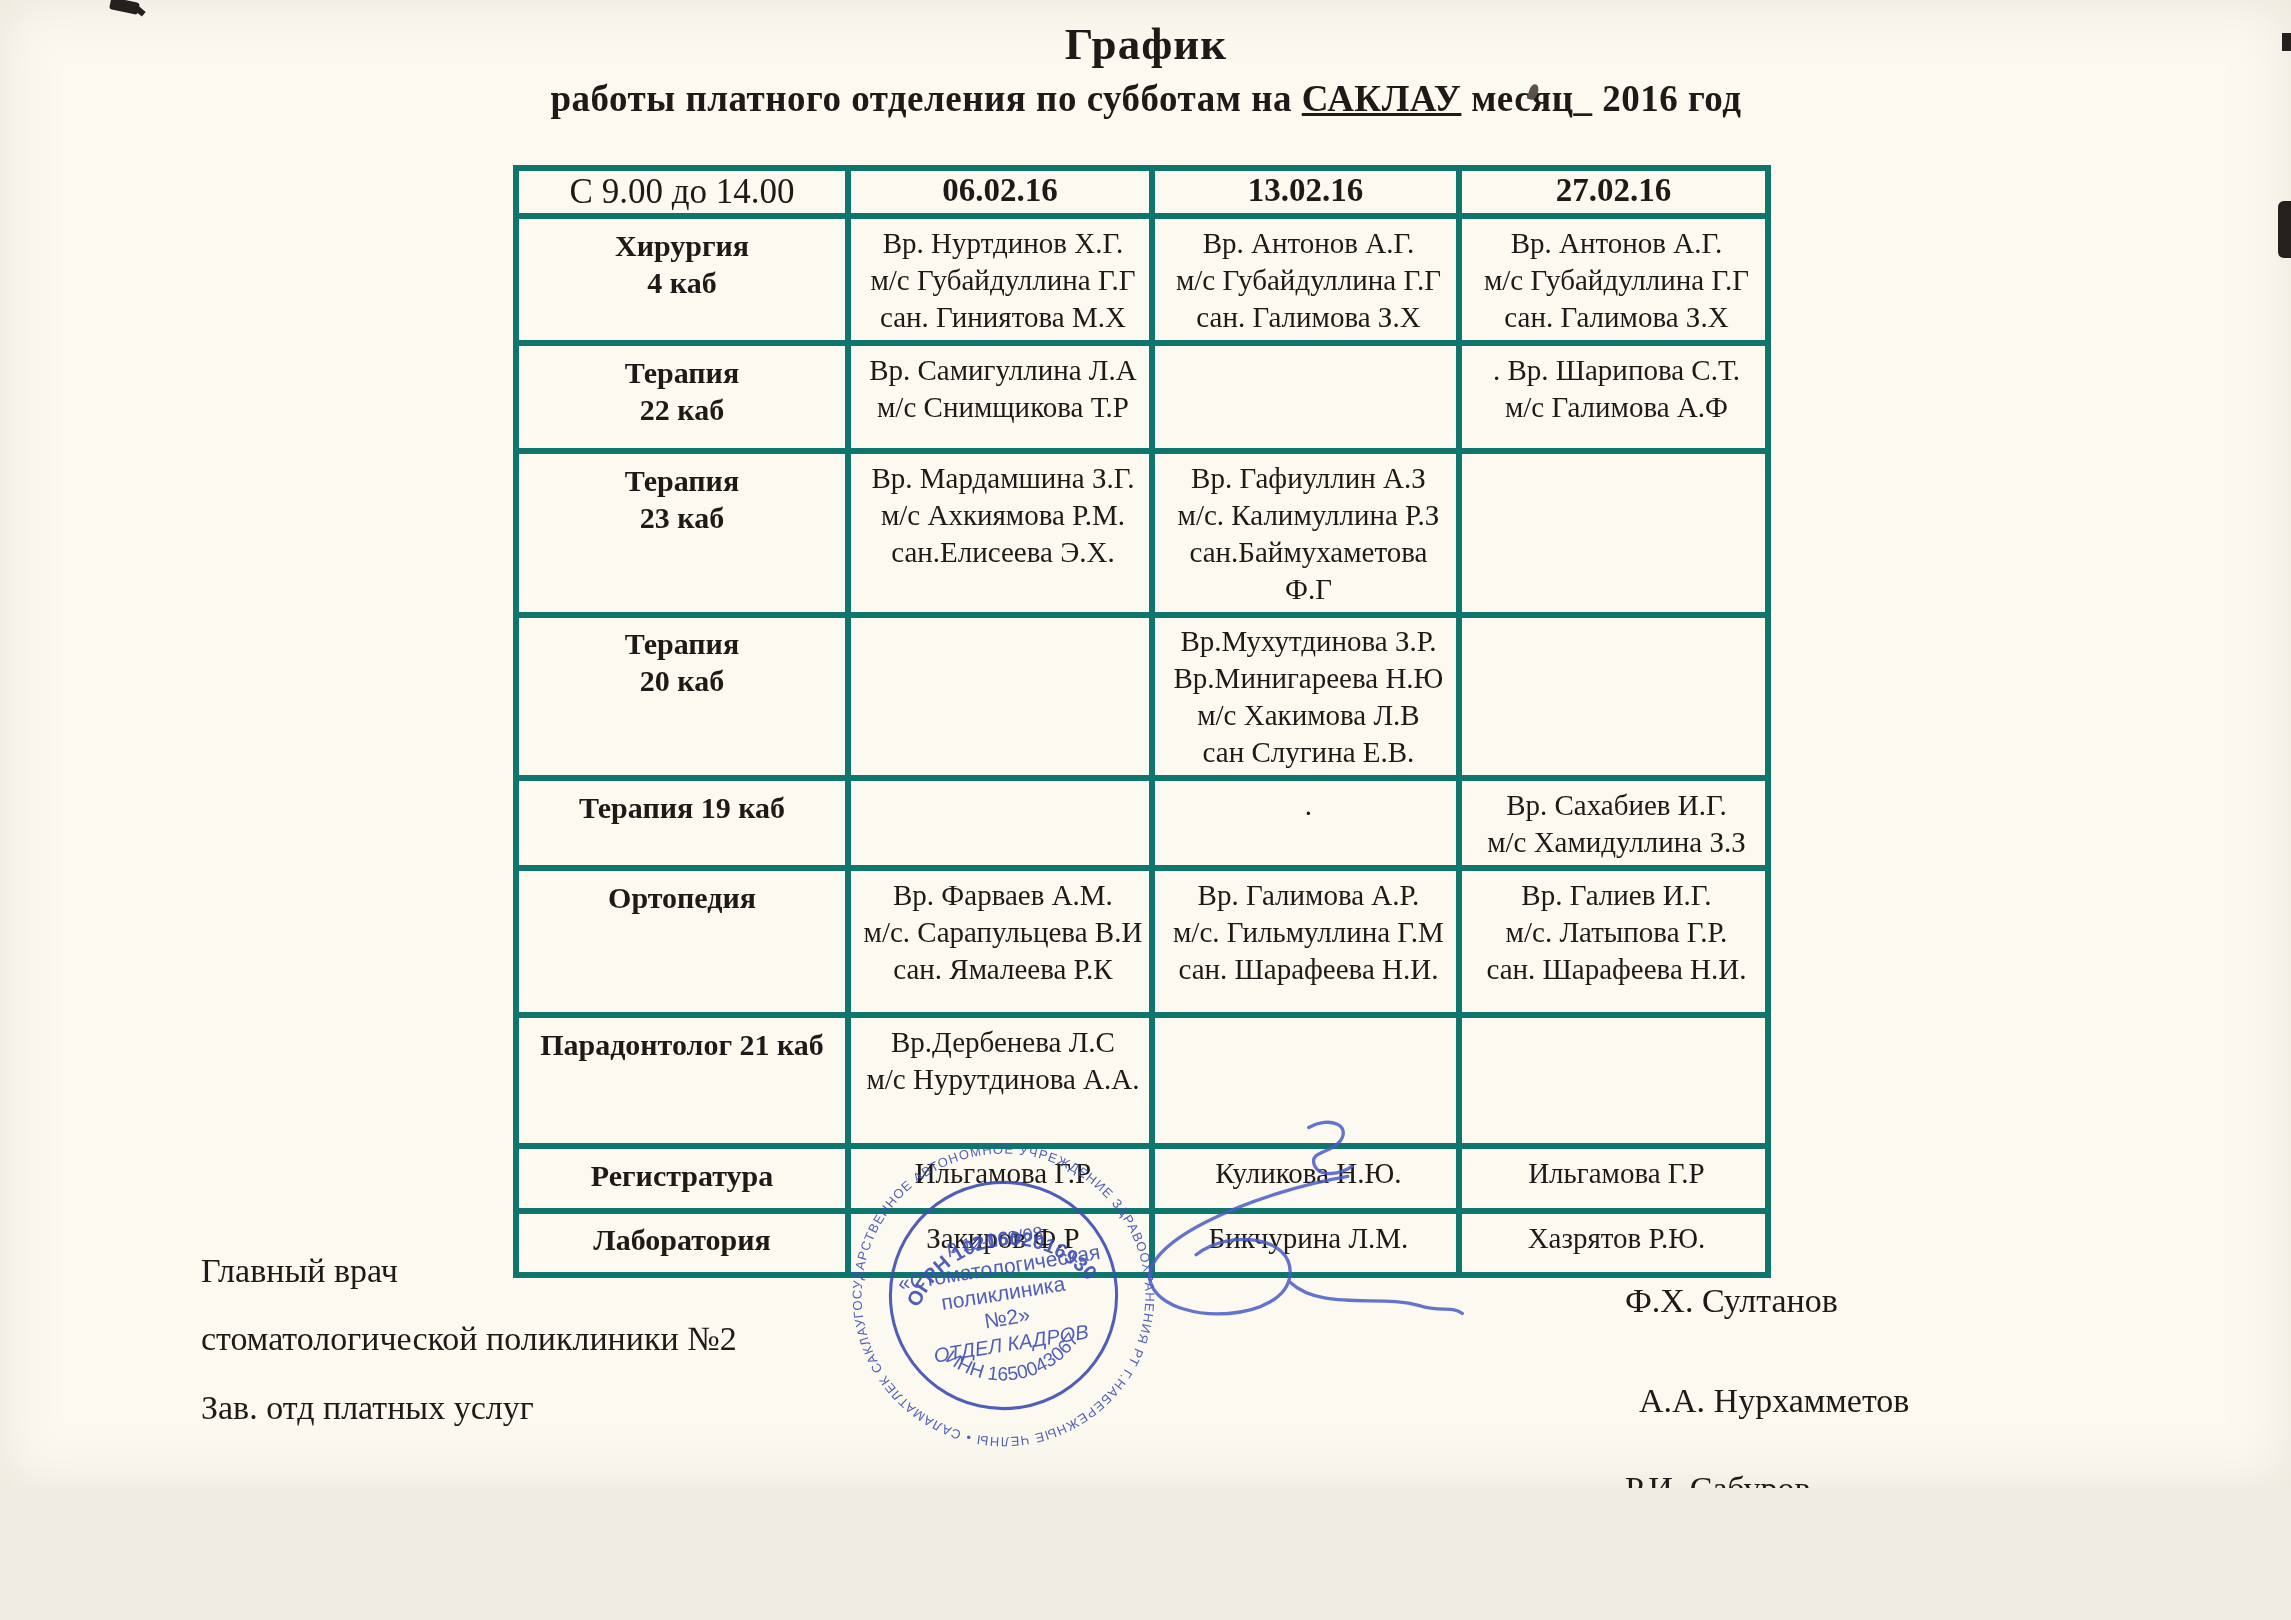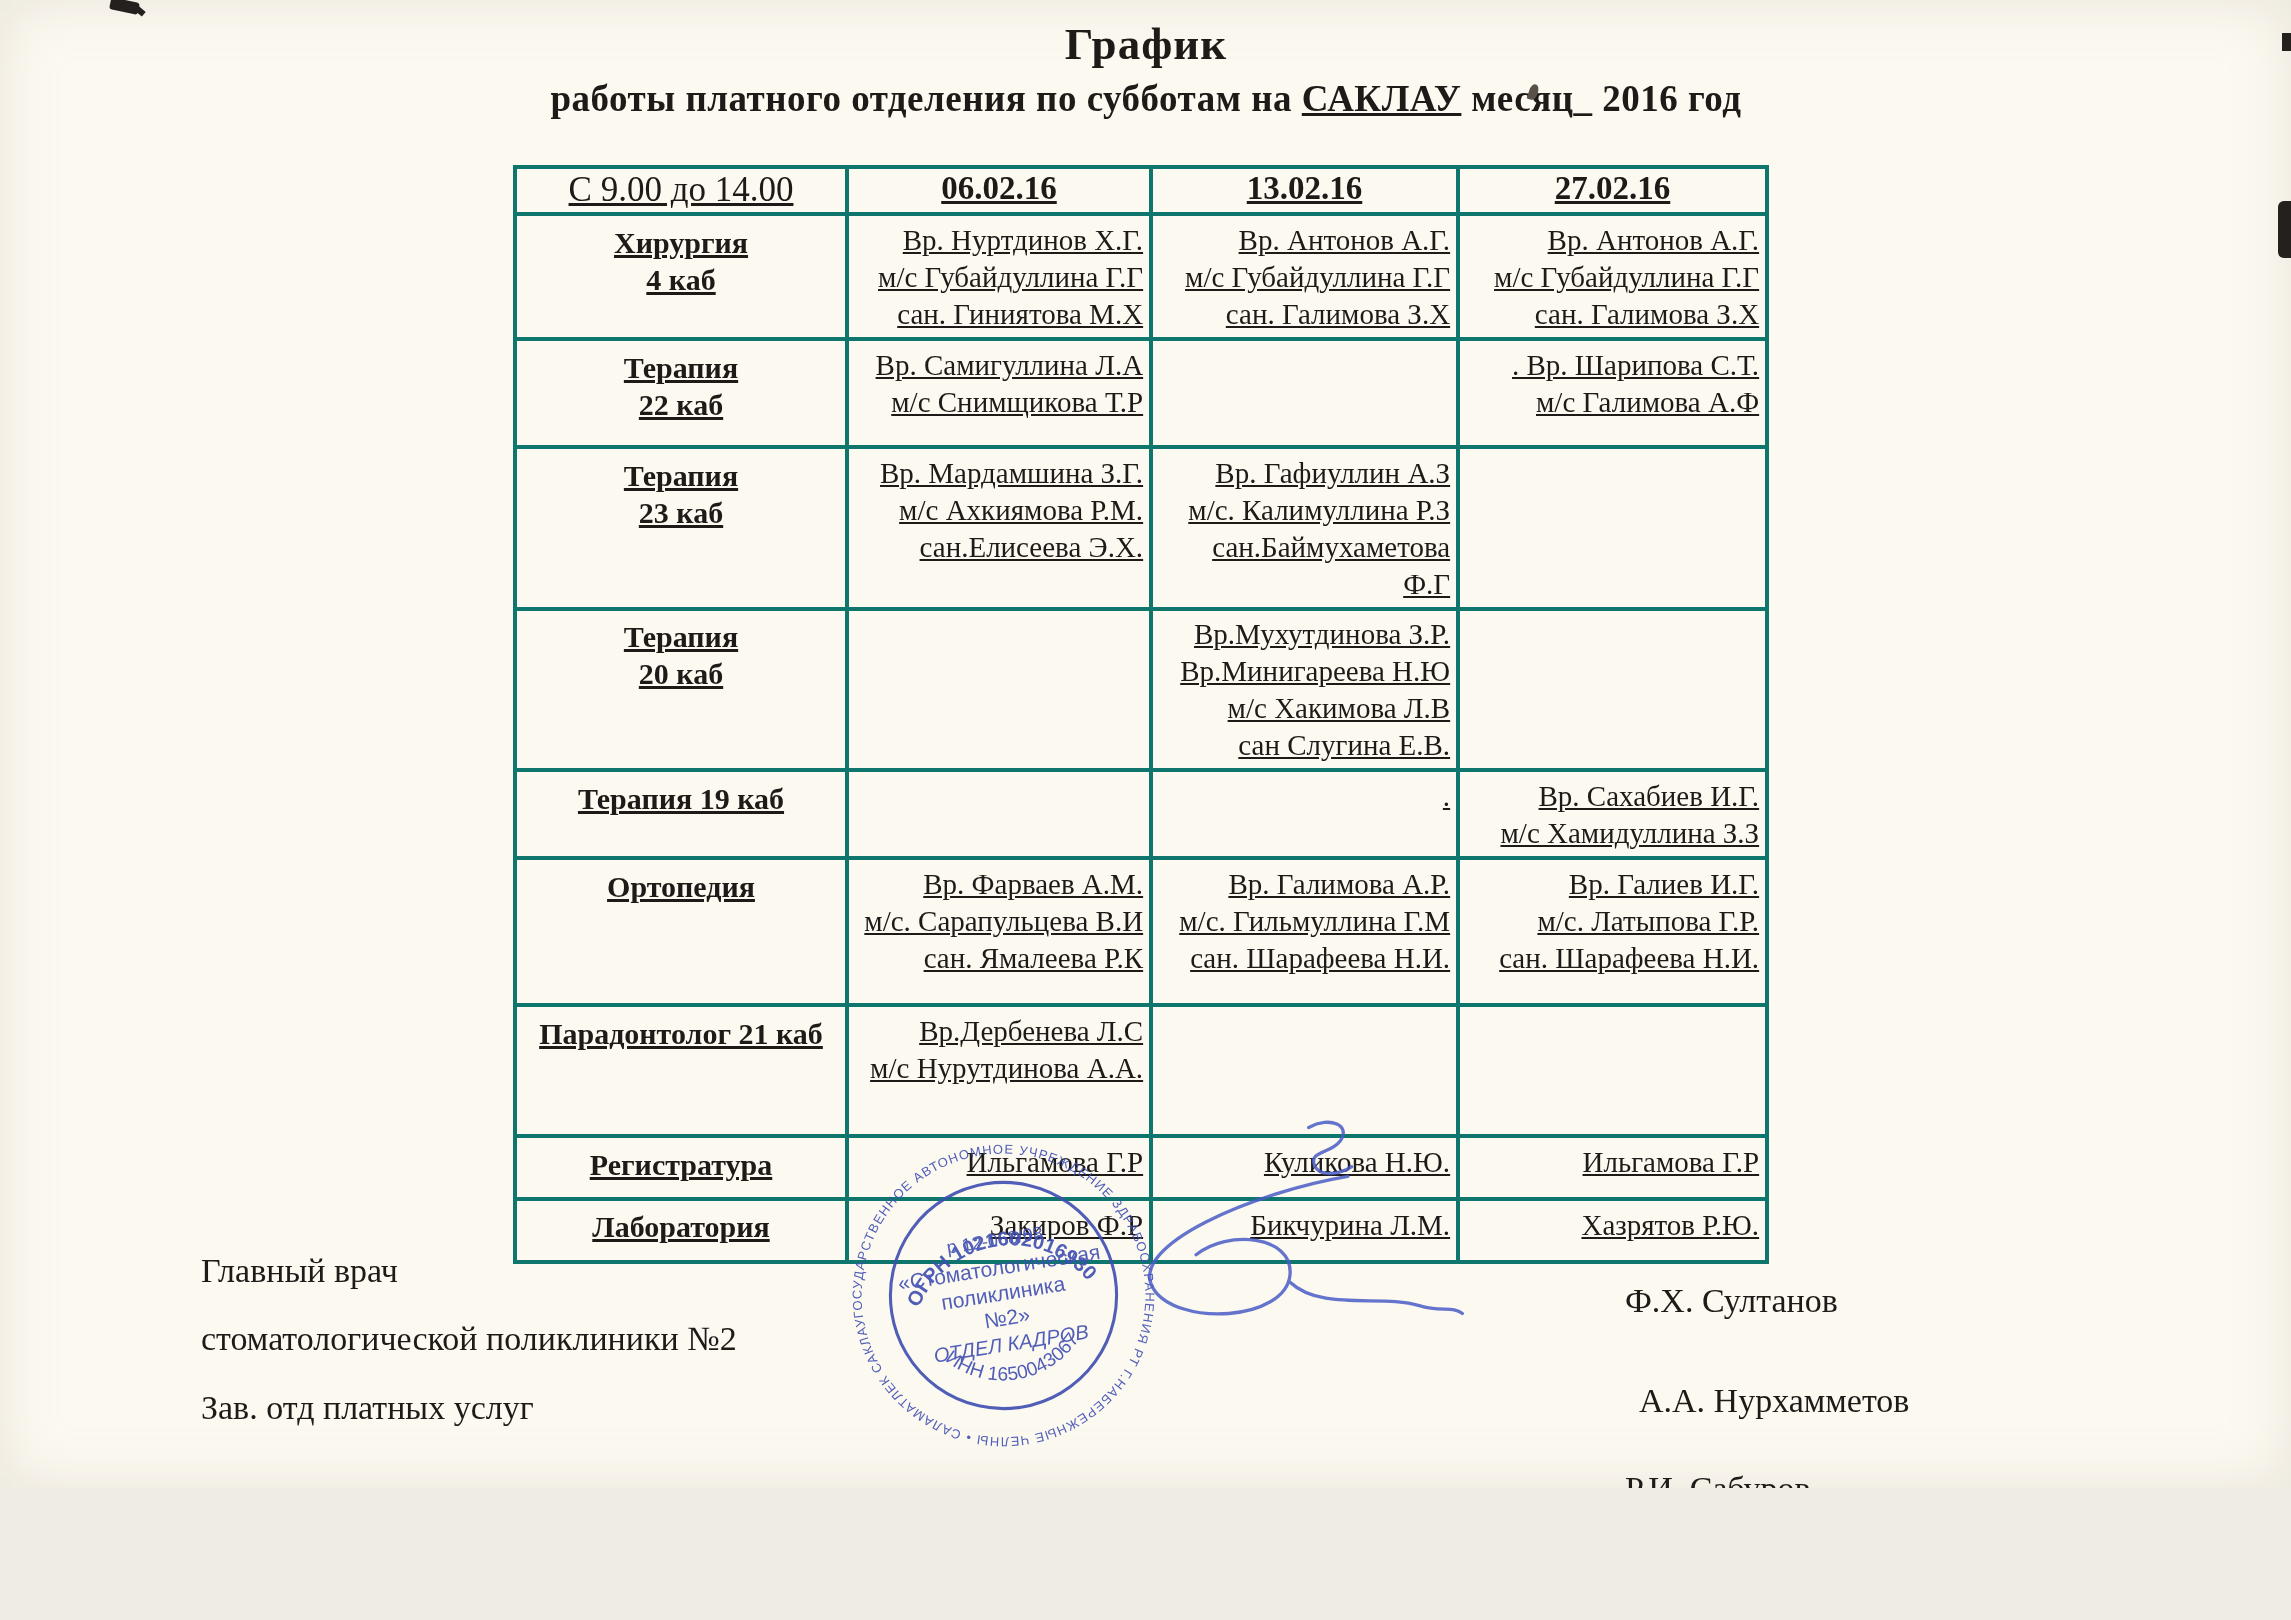--- a/index.html
+++ b/index.html
@@ -19,32 +19,32 @@
   .title-main{font-size:45px;font-weight:bold;letter-spacing:1px;}
   .title-sub{font-size:37px;font-weight:bold;margin-top:7.8px;letter-spacing:0.5px;}
   .title-sub .month{text-decoration:underline;}
   
   table.sched{
     position:absolute;left:513px;top:165px;width:1252px;
     border-collapse:collapse;table-layout:fixed;
     background:transparent;
   }
   table.sched td,table.sched th{
-    border:4px solid #0f766e;
-    vertical-align:top;overflow:hidden;text-decoration:underline;
+    border:6px solid #0f766e;
+    vertical-align:top;overflow:hidden;
   }
   th.time{font-size:35px;font-weight:normal;text-align:center;vertical-align:middle;}
   th.date{font-size:33px;font-weight:bold;text-align:center;vertical-align:middle;}
   td.lab{padding:7.8px 11.8px 13.7px 11.8px;}
   td.lab .labwrap{display:flex;flex-direction:column;justify-content:space-between;height:100%;}
   td.lab .lt,.td.lab .lb{display:block;}
   .lt,.lb{font-size:30px;font-weight:bold;text-align:center;line-height:37px;}
   td.cell{
     font-size:29px;line-height:37px;padding:5.9px 5.9px 3.9px 11.8px;
-    white-space:pre-line;text-align:right;
+    white-space:pre-line;text-align:center;
   }
   
   .role{position:absolute;font-size:34px;line-height:68px;white-space:pre-line;}
   .sname{position:absolute;font-size:34px;}
   
   .stamp{position:absolute;left:831px;top:1123px;width:345px;height:345px;
          transform:rotate(-9deg);opacity:.9;}
   .inksig{position:absolute;left:1059px;top:1096px;width:421px;height:294px;opacity:.85;}
   
   .art{position:absolute;background:#23201d;}

